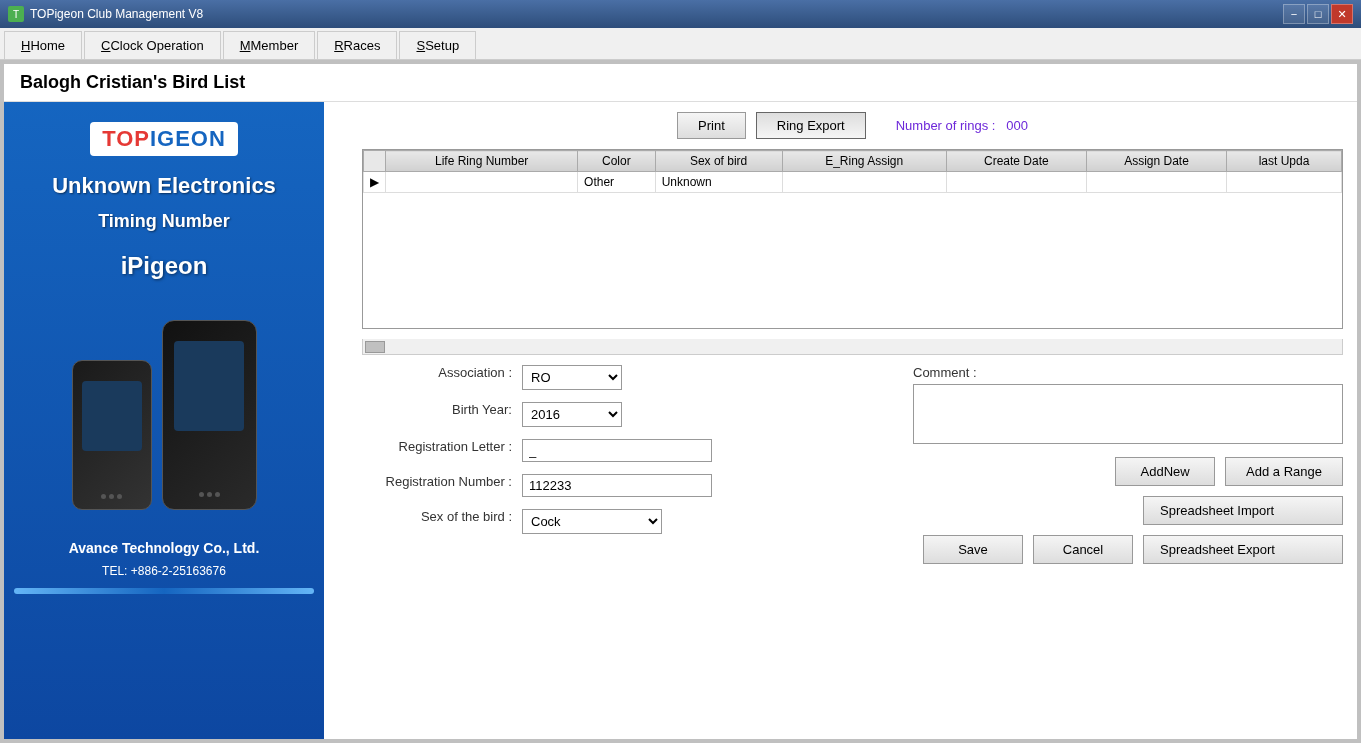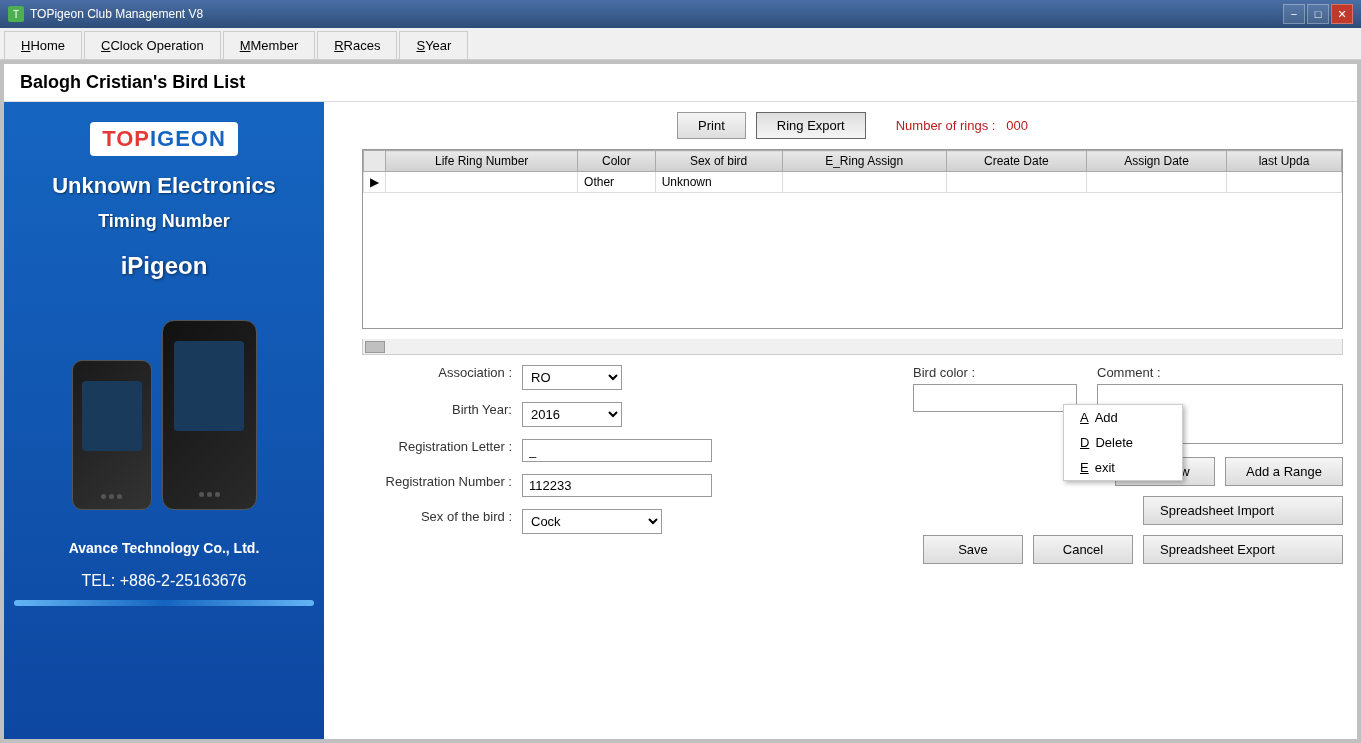--- a/index.html
+++ b/index.html
@@ -209,22 +209,22 @@
       border-radius: 50%;
     }
 
     .sidebar-company {
       font-size: 14px;
       font-weight: bold;
       text-align: center;
       margin-top: 10px;
     }
     .sidebar-tel {
-      font-size: 16px;
-      margin-top: 16px;
+      font-size: 12px;
+      margin-top: 8px;
     }
     .sidebar-accent {
       width: 100%;
       height: 6px;
       background: linear-gradient(to right, #64b5f6, #1565c0, #64b5f6);
       margin-top: 10px;
       border-radius: 3px;
     }
 
     
@@ -252,21 +252,21 @@
       font-size: 13px;
       background: linear-gradient(to bottom, #f5f5f5, #ddd);
     }
     .toolbar-btn.active {
       background: linear-gradient(to bottom, #ddd, #f5f5f5);
       border-color: #666;
     }
     .rings-info {
       margin-left: 20px;
       font-size: 13px;
-      color: #b91c1c;
+      color: #6d28d9;
     }
 
     
     .table-container {
       border: 1px solid #999;
       overflow: auto;
       flex-shrink: 0;
       height: 180px;
     }
     table {
@@ -461,21 +461,21 @@
   <div class="menu-tab">
     <span class="underline">M</span>
       <span> Member</span>
   </div>
   <div class="menu-tab">
     <span class="underline">R</span>
       <span> Races</span>
   </div>
   <div class="menu-tab">
     <span class="underline">S</span>
-      <span> Year</span>
+      <span> Setup</span>
   </div>
 </div>
 
 <div class="main-window">
 
   <div class="page-title">Balogh Cristian's Bird List</div>
 
   <div class="content-area">
 
     <div class="sidebar">
@@ -592,41 +592,20 @@
               <option>Cock</option>
               <option>Hen</option>
               <option>Unknown</option>
             </select>
           </div>
         </div>
 
         <div class="bottom-right">
 
           <div class="bird-color-row">
-            <div class="bird-color-section">
-              <div class="section-label">Bird color :</div>
-              <div style="position: relative;">
-                <input type="text" class="color-input" style="">
-                
-                <div class="context-menu">
-                  <div class="context-menu-item">
-                    <span class="underline">A</span>
-                      <span> Add</span>
-                  </div>
-                  <div class="context-menu-item">
-                    <span class="underline">D</span>
-                      <span> Delete</span>
-                  </div>
-                  <div class="context-menu-item">
-                    <span class="underline">E</span>
-                      <span> exit</span>
-                  </div>
-                </div>
-              </div>
-            </div>
             <div class="comment-section">
               <div class="section-label">Comment :</div>
               <textarea class="comment-textarea" style=""></textarea>
             </div>
           </div>
 
           <div class="add-buttons-row">
             <button class="action-btn">AddNew</button>
             <button class="action-btn">Add a Range</button>
           </div>

